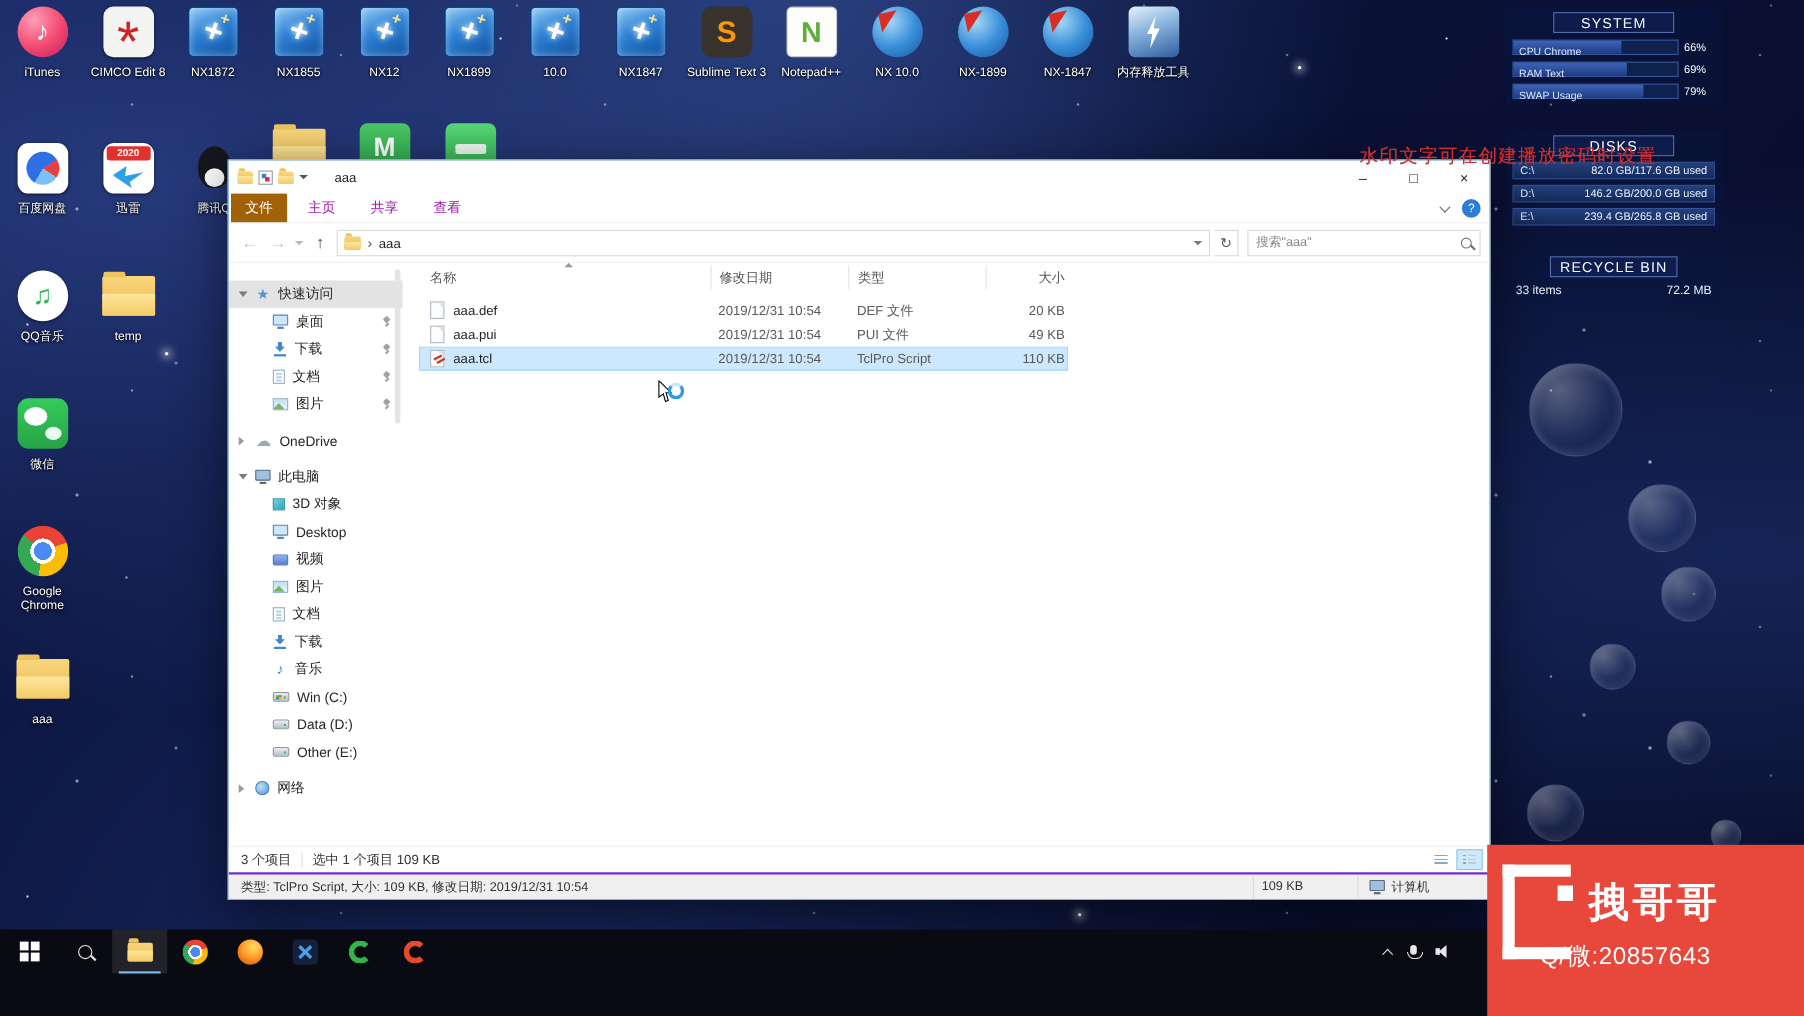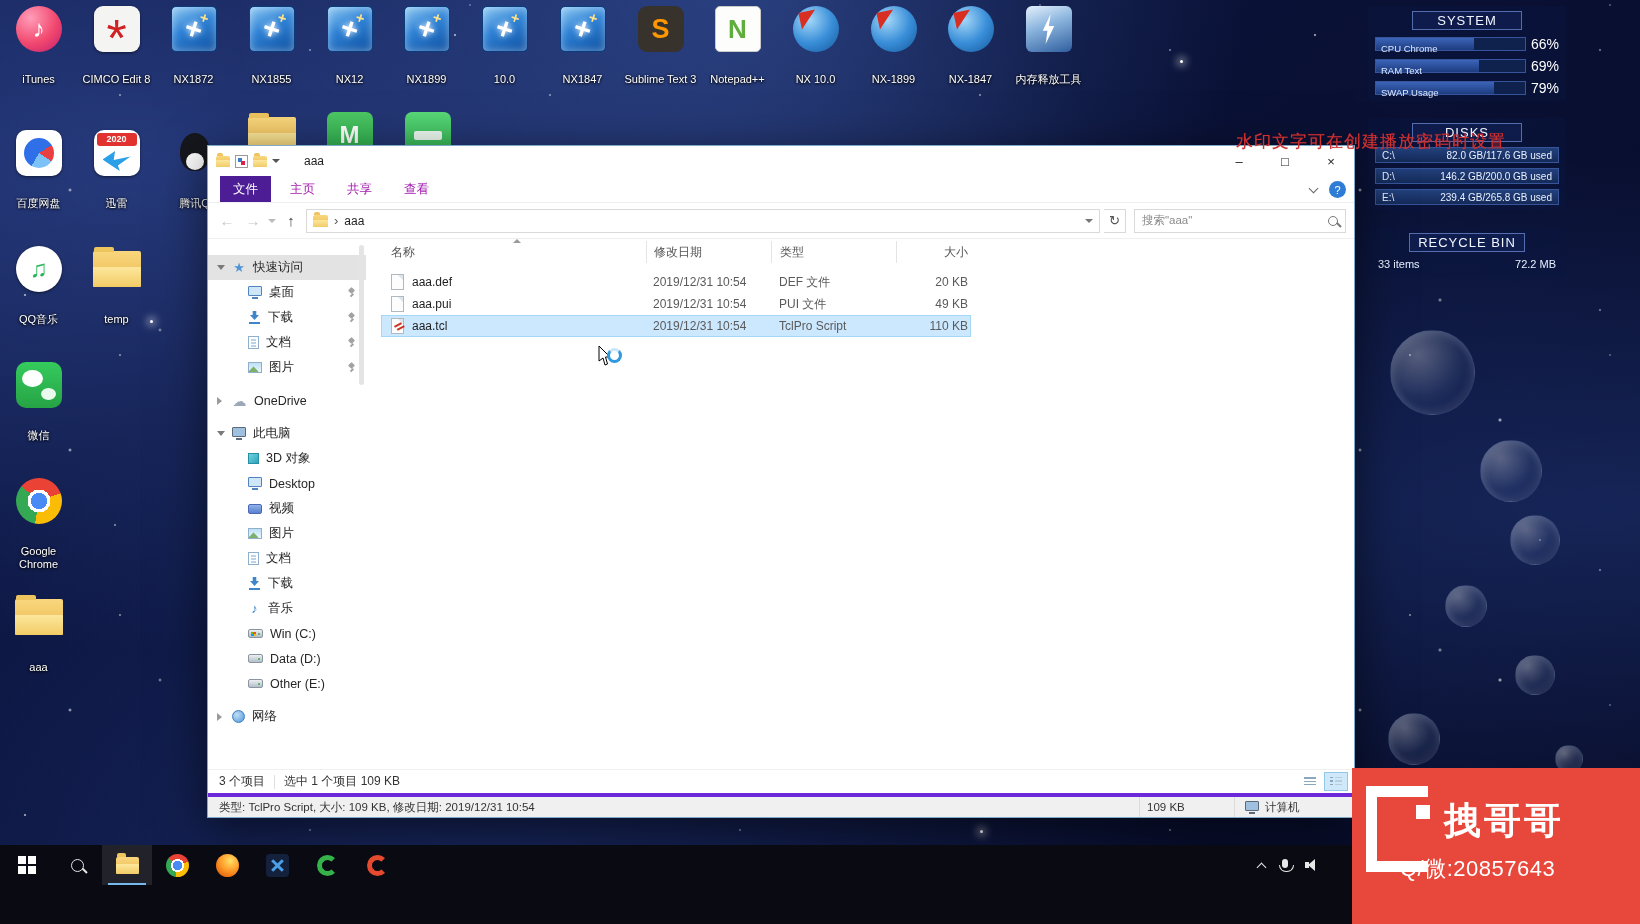--- a/index.html
+++ b/index.html
@@ -22,21 +22,21 @@
       radial-gradient(1.3px 1.3px at 70px 190px, rgba(255,255,255,.8), transparent 2px);
     background-size:430px 260px;}
   .stars.s2{background-size:570px 350px;opacity:.75;background-position:90px 140px}
   .glowstar{position:absolute;width:3px;height:3px;border-radius:50%;background:#fff;box-shadow:0 0 8px 2px rgba(255,255,255,.8)}
   .bubble{position:absolute;border-radius:50%;border:1px solid rgba(185,215,255,.16);
     background:radial-gradient(circle at 32% 28%, rgba(255,255,255,.30), rgba(170,205,255,.10) 52%, rgba(90,130,210,.05) 74%, transparent 80%);
     box-shadow:inset -3px -4px 8px rgba(255,255,255,.10), inset 3px 4px 8px rgba(255,255,255,.14);}
   
   .dicon{position:absolute;width:77px;text-align:center;cursor:default;z-index:2}
   .dicon .ic{width:46px;height:46px;margin:0 auto;position:relative;display:flex;align-items:center;justify-content:center}
-  .dlabel{margin-top:21px;font-size:11px;line-height:1.2;color:#fff;text-shadow:0 1px 3px rgba(0,0,0,.95),0 0 2px rgba(0,0,0,.8)}
+  .dlabel{margin-top:8px;font-size:11px;line-height:1.2;color:#fff;text-shadow:0 1px 3px rgba(0,0,0,.95),0 0 2px rgba(0,0,0,.8)}
   .i-itunes{border-radius:50%;background:radial-gradient(circle at 32% 26%,#ff9db8,#f2486f 55%,#bf1d6e)}
   .i-itunes::after{content:'♪';color:#fff;font-size:24px}
   .i-cimco{background:#f4f4f2;border-radius:9px;box-shadow:0 1px 3px rgba(0,0,0,.5)}
   .i-cimco::after{content:'*';color:#cf2222;font-size:52px;line-height:20px;margin-top:18px}
   .i-nxdoc{background:linear-gradient(155deg,#8cc8f2 0%,#2f82d6 45%,#0d4fa0 100%);border-radius:5px;border:1px solid #0a3c7c;box-shadow:inset 0 0 8px rgba(255,255,255,.45)}
   .i-nxdoc::before{content:'+';position:absolute;top:2px;right:7px;color:#ffe18a;font-size:15px;font-weight:bold;transform:rotate(18deg)}
   .i-nxdoc::after{content:'+';color:#fff;font-size:30px;font-weight:bold;text-shadow:0 0 6px #fff;transform:rotate(18deg)}
   .i-sublime{background:#37322c;border-radius:9px}
   .i-sublime::after{content:'S';color:#ff9800;font-size:27px;font-weight:bold}
   .i-npp{background:#fdfdfb;border-radius:5px;border:1px solid #c9c9c9}
@@ -74,37 +74,37 @@
   .fold-sm::before{height:3px;top:-3px}
   .fold-task{width:23px;height:17px}
   .fold-task::before{height:4px;top:-4px}
   
   .panel{position:absolute;left:1368px;width:198px;padding:5px 7px;background:rgba(10,22,64,.40);border-radius:3px;z-index:3}
   .wtitle{margin:0 auto;width:max-content;min-width:110px;text-align:center;padding:1px 8px;border:1px solid rgba(140,175,255,.55);color:#f2f6ff;font-size:13px;letter-spacing:1px;background:rgba(22,42,104,.4)}
   .stat{display:flex;align-items:center;margin:6px 0 0;gap:5px}
   .stat-bar{flex:1;height:14px;background:#0f224e;border:1px solid #35549a;position:relative}
   .stat-fill{position:absolute;top:0;left:0;bottom:0;width:0;background:linear-gradient(#3c64b8,#1e3c80)}
   .stat-label{position:relative;font-size:9.5px;color:#dce8ff;padding-left:5px;line-height:12px}
-  .stat-val{width:28px;font-size:14px;color:#fff;text-align:right}
+  .stat-val{width:28px;font-size:10px;color:#fff;text-align:left}
   .drow{display:flex;justify-content:space-between;align-items:center;height:16px;background:linear-gradient(#23407c,#142a58);border:1px solid #35549a;padding:0 6px;font-size:10px;color:#e8f0ff;margin:5px 0 0}
   .rrow{display:flex;justify-content:space-between;font-size:11px;color:#e9f1ff;padding:6px 3px 2px}
   
   .window{position:absolute;left:207px;top:145px;width:1148px;height:673px;background:#fff;border:1px solid #7fa9c9;box-shadow:0 12px 45px rgba(0,0,0,.55);z-index:10;font-size:12px;color:#1e1e1e}
   .tb{height:30px;display:flex;align-items:center;position:relative;padding-left:8px}
   .qat{display:flex;align-items:center;gap:5px}
   .qat-ic2{width:13px;height:13px;background:#fff;border:1px solid #999;position:relative}
   .qat-ic2::before{content:'';position:absolute;left:2px;top:2px;width:4px;height:4px;background:#3a7ec8}
   .qat-ic2::after{content:'';position:absolute;right:2px;bottom:2px;width:4px;height:4px;background:#d24}
   .caret-dn{width:0;height:0;border-left:4px solid transparent;border-right:4px solid transparent;border-top:4px solid #555}
   .wtitle-text{margin-left:24px;font-size:12px;color:#1e1e1e}
   .winbtn{position:absolute;top:0;width:46px;height:30px;display:flex;align-items:center;justify-content:center;color:#222;font-size:13px}
   .b-min{right:92px}.b-max{right:46px}.b-close{right:0}
   .tabs{height:27px;display:flex;align-items:stretch;position:relative;border-bottom:1px solid #eee}
   .tab{padding:0 13px;display:flex;align-items:center;font-size:12.5px;color:#a21caf;margin-right:6px}
-  .tab.active{background:#4c1d95;color:#fff;margin-left:12px}
+  .tab.active{background:#a16207;color:#fff;margin-left:2px}
   .ribbon-right{position:absolute;right:8px;top:0;height:27px;display:flex;align-items:center;gap:12px}
   .caret-up-sm{width:7px;height:7px;border-left:1.5px solid #666;border-top:1.5px solid #666;transform:rotate(-135deg);margin-top:-3px}
   .help{width:17px;height:17px;border-radius:50%;background:#2f7cd6;color:#fff;font-size:11px;display:flex;align-items:center;justify-content:center}
   .tbar{height:36px;display:flex;align-items:center;gap:4px;padding:0 8px;border-bottom:1px solid #efefef}
   .navg{width:22px;text-align:center;font-size:15px}
   .dis{color:#c6c6c6}.ena{color:#4a4a4a}
   .addr{flex:1;height:24px;border:1px solid #d9d9d9;display:flex;align-items:center;gap:6px;padding:0 6px;background:#fff}
   .crumb{color:#555;font-size:13px}
   .addr .spacer{flex:1}
   .refresh{width:22px;height:24px;border:1px solid #d9d9d9;border-left:none;display:flex;align-items:center;justify-content:center;color:#555;font-size:13px}
@@ -167,21 +167,21 @@
   .fi{width:13px;height:16px;background:#fdfdfd;border:1px solid #b0b8c0;position:relative;margin-right:8px;flex:none}
   .fi::before{content:'';position:absolute;top:0;right:0;border-left:5px solid transparent;border-top:5px solid #dde4ea}
   .fi.tcl::after{content:'';position:absolute;left:2px;top:5px;width:8px;height:2px;background:#cc3322;transform:rotate(-28deg);box-shadow:1px 4px 0 #cc3322}
   .sbar{position:absolute;left:0;right:0;bottom:24px;height:24px;display:flex;align-items:center;padding-left:11px;font-size:12px;color:#333;background:#fff;border-top:1px solid #f0f0f0}
   .sbar .sep2{margin:0 9px;width:1px;height:14px;background:#e0e0e0}
   .viewbtns{position:absolute;right:6px;top:2px;display:flex;gap:2px}
   .vbtn{width:24px;height:19px;border:1px solid transparent;display:flex;align-items:center;justify-content:center}
   .vbtn.active{background:#cfe8fa;border-color:#91c8ea}
   .vic-list{width:12px;height:10px;background:repeating-linear-gradient(#8aa7bd 0 1.5px,transparent 1.5px 3.5px)}
   .vic-det{width:12px;height:10px;background:linear-gradient(90deg,#8aa7bd 0 3px,transparent 3px 5px,#b9cdda 5px 100%);-webkit-mask:repeating-linear-gradient(#000 0 1.5px,transparent 1.5px 3.5px);mask:repeating-linear-gradient(#000 0 1.5px,transparent 1.5px 3.5px)}
-  .dbar{position:absolute;left:0;right:0;bottom:0;height:24px;background:#f0f0f0;border-top:4px solid #6d28d9;display:flex;align-items:center;font-size:11.5px;color:#333}
+  .dbar{position:absolute;left:0;right:0;bottom:0;height:24px;background:#f0f0f0;border-top:2px solid #6d28d9;display:flex;align-items:center;font-size:11.5px;color:#333}
   .dbar .p1{padding-left:11px;flex:1}
   .dbar .p2{width:95px;padding-left:7px;border-left:1px solid #dcdcdc;align-self:stretch;display:flex;align-items:center}
   .dbar .p3{width:120px;padding-left:10px;border-left:1px solid #dcdcdc;align-self:stretch;display:flex;align-items:center;gap:6px}
   
   .cursor{position:absolute;left:598px;top:346px;z-index:95;pointer-events:none}
   .cursor .ring{position:absolute;left:9px;top:2px;width:15px;height:15px;border-radius:50%;border:3.5px solid #2f9ae0;border-top-color:rgba(47,154,224,.25)}
   
   .taskbar{position:absolute;left:0;top:845px;width:1640px;height:79px;background:#0a0a12;z-index:50}
   .ticons{display:flex;height:40px;align-items:stretch;padding-left:2px}
   .ti{width:50px;display:flex;align-items:center;justify-content:center;position:relative}

